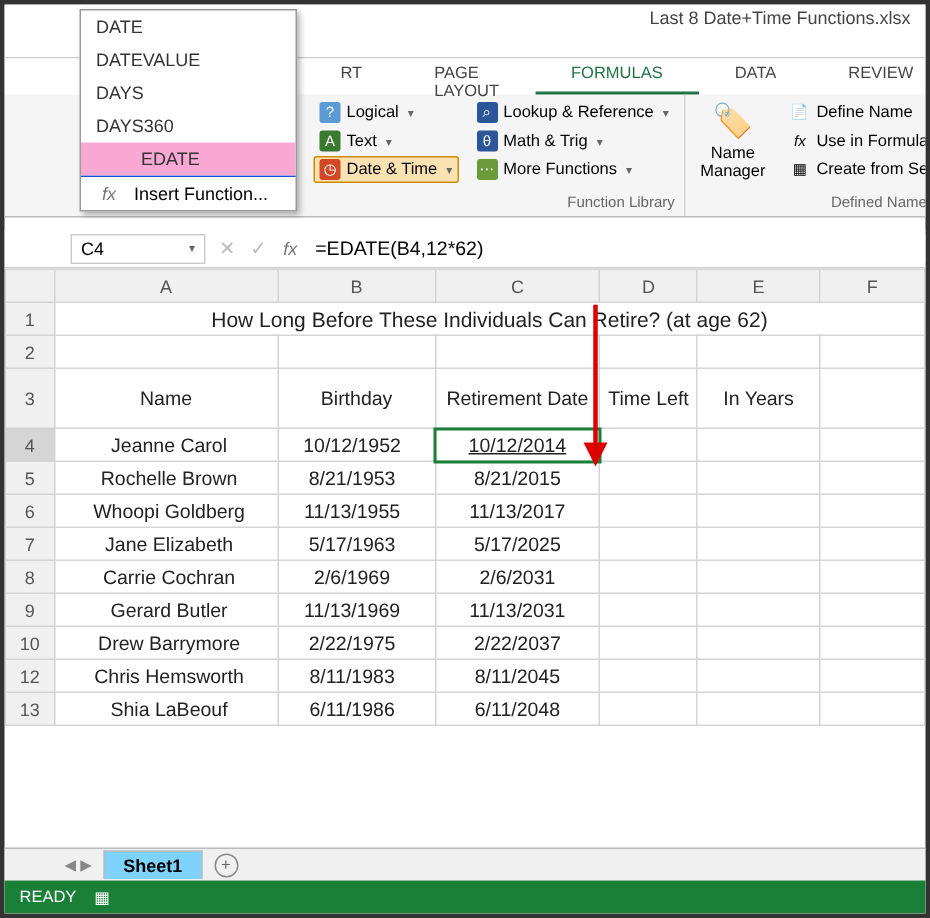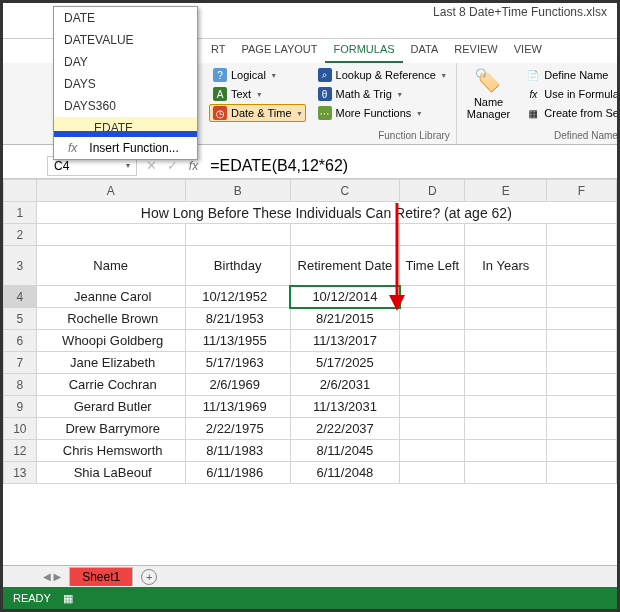--- a/index.html
+++ b/index.html
@@ -1,51 +1,51 @@
 <!DOCTYPE html>
 <html><head>
 <meta charset="utf-8">
 <style>
 * { box-sizing: border-box; margin: 0; padding: 0; font-family: 'Segoe UI', Tahoma, sans-serif; }
 body { background: #fff; width: 620px; height: 612px; overflow: hidden; position: relative; border: 3px solid #333;}
 .titlebar { background: #fff; height: 36px; text-align: right; padding: 2px 10px; font-size: 12px; color: #444; border-bottom: 1px solid #ccc;}
 .tabs { display: flex; padding-left: 200px; height: 24px; background: #fff; font-size: 11px; color: #444;}
-.tab { padding: 4px 8px; cursor: pointer; text-align: right; }
+.tab { padding: 4px 24px; cursor: pointer; }
 .tab.active { color: #217346; border-bottom: 2px solid #217346;}
 .ribbon { display: flex; height: 82px; border-bottom: 1px solid #bbb; background: #f5f5f5; padding-left: 200px; font-size: 11px;}
 .rgroup { border-right: 1px solid #d4d4d4; padding: 3px 6px; display: flex; flex-direction: column; justify-content: space-between; position: relative;}
 .rgroup-label { text-align: right; font-size: 10px; color: #666; padding-top: 2px;}
 .rbtn { display: flex; align-items: center; gap: 4px; padding: 2px 4px; cursor: pointer; white-space: nowrap;}
 .rbtn.highlight { background: #fbe2b3; border:1px solid #d08a00; border-radius:2px; padding:1px 3px;}
 .rcol { display: flex; flex-direction: column; gap: 1px;}
 .rrow { display: flex; gap: 8px;}
 .dropdown-menu { position: absolute; top: 3px; left: 50px; width: 145px; background: #fff; border: 1px solid #999; box-shadow: 2px 2px 4px rgba(0,0,0,.3); z-index: 100; font-size: 12px;}
-.dd-list { max-height: 130px; overflow-y: scroll; border-bottom: 6px solid #1d4ed8;}
+.dd-list { max-height: 130px; overflow-y: scroll; border-bottom: 1px solid #1d4ed8;}
 .dd-item { padding: 4px 10px; cursor: pointer; color: #333;}
-.dd-item:hover, .dd-item.sel { background: #fef9c3; padding-left: 40px;}
+.dd-item:hover, .dd-item.sel { background: #f9a8d4; padding-left: 40px;}
 .dd-insert { padding: 4px 8px; display: flex; align-items: center; gap: 6px; cursor: pointer;}
 .name-box-row { display: flex; align-items: center; height: 26px; border-bottom: 1px solid #ccc; background: #fff; font-size: 12px; margin-top: 8px;}
 .name-box { width: 90px; border: 1px solid #ccc; padding: 2px 6px; margin: 0 4px 0 44px; background: #fff; display:flex; justify-content:space-between; align-items:center;}
 .fx-label { font-style: italic; color: #777; padding: 0 6px;}
-.formula-input { flex: 1; padding: 2px 6px; border: none; outline: none; font-size: 16px;}
+.formula-input { flex: 1; padding: 2px 6px; border: none; outline: none; font-size: 13px;}
 .icon-x, .icon-check { color: #bbb; padding: 0 5px; cursor: pointer; font-size:13px;}
 .grid-wrap { position: relative; height: 400px; overflow: hidden;}
 table.grid { border-collapse: collapse; width: 100%; font-size: 13px; color: #222;}
 table.grid th, table.grid td { border: 1px solid #d4d4d4; padding: 0; height: 22px; text-align: center; font-weight: normal;}
 table.grid th { background: #f0f0f0; font-size: 12px; color: #555;}
 .rowhead { background: #f0f0f0; width: 28px; font-size: 12px; color: #555;}
 .col-A { width: 128px; } .col-B { width: 90px; } .col-C { width: 94px; } .col-D { width: 56px; } .col-E { width: 70px; } .col-F { width: 60px;}
 th.active, td.rowhead.active { background: #d5d5d5; }
 .title-cell { font-size: 14px; }
 .hdr { font-weight: normal; }
 .left { text-align: center; padding-left: 4px !important;}
 .right { text-align: center; padding-right: 6px !important;}
-.sel-cell { outline: 2px solid #1a7f37; outline-offset: -1px; position: relative;}
+.sel-cell { outline: 2px solid #1a7f37; outline-offset: -1px; position: relative; text-decoration: underline;}
 .sheet-tabs { position: absolute; bottom: 22px; left: 0; right: 0; height: 22px; background: #f0f0f0; border-top: 1px solid #bbb; display: flex; align-items: center; font-size: 12px; padding-left: 40px; gap:8px;}
-.sheet-tab { background: #ef4444; border: 1px solid #bbb; border-bottom: none; padding: 2px 12px; font-weight: normal;}
+.sheet-tab { background: #7dd3fc; border: 1px solid #bbb; border-bottom: none; padding: 2px 12px; font-weight: bold;}
 .status-bar { position: absolute; bottom: 0; left: 0; right: 0; height: 22px; background: #1a7f37; color: #fff; font-size: 11px; padding: 3px 10px; display:flex; align-items:center; gap:12px;}
 .arrow-red { position:absolute; left:384px; top:200px; z-index:50;}
 .ribbon-ico { width:14px; height:14px; display:inline-flex; align-items:center; justify-content:center; font-size:10px; border-radius:2px;}
 .caret { font-size:8px; color:#666; margin-left:2px;}
 .big-ico { display:flex; flex-direction:column; align-items:center; gap:2px; padding:2px 4px; cursor:pointer;}
 .nav-arrows { display:flex; gap:3px; color:#888; font-size:10px;}
 .plus-circle { width:16px; height:16px; border:1px solid #888; border-radius:50%; display:flex; align-items:center; justify-content:center; font-size:11px; color:#666;}
 </style>
 </head>
 <body>
@@ -125,21 +125,20 @@
       </div>
     </div>
     <div class="rgroup-label">Defined Names</div>
   </div>
 </div>
 
 <div class="dropdown-menu">
   <div class="dd-list">
     <div class="dd-item">DATE</div>
     <div class="dd-item">DATEVALUE</div>
-    <div class="dd-item">DAY</div>
     <div class="dd-item">DAYS</div>
     <div class="dd-item">DAYS360</div>
     <div class="dd-item sel">EDATE</div>
   </div>
   <div class="dd-insert">
     <span class="fx-label">fx</span>
     <span>Insert Function...</span>
   </div>
 </div>
 

